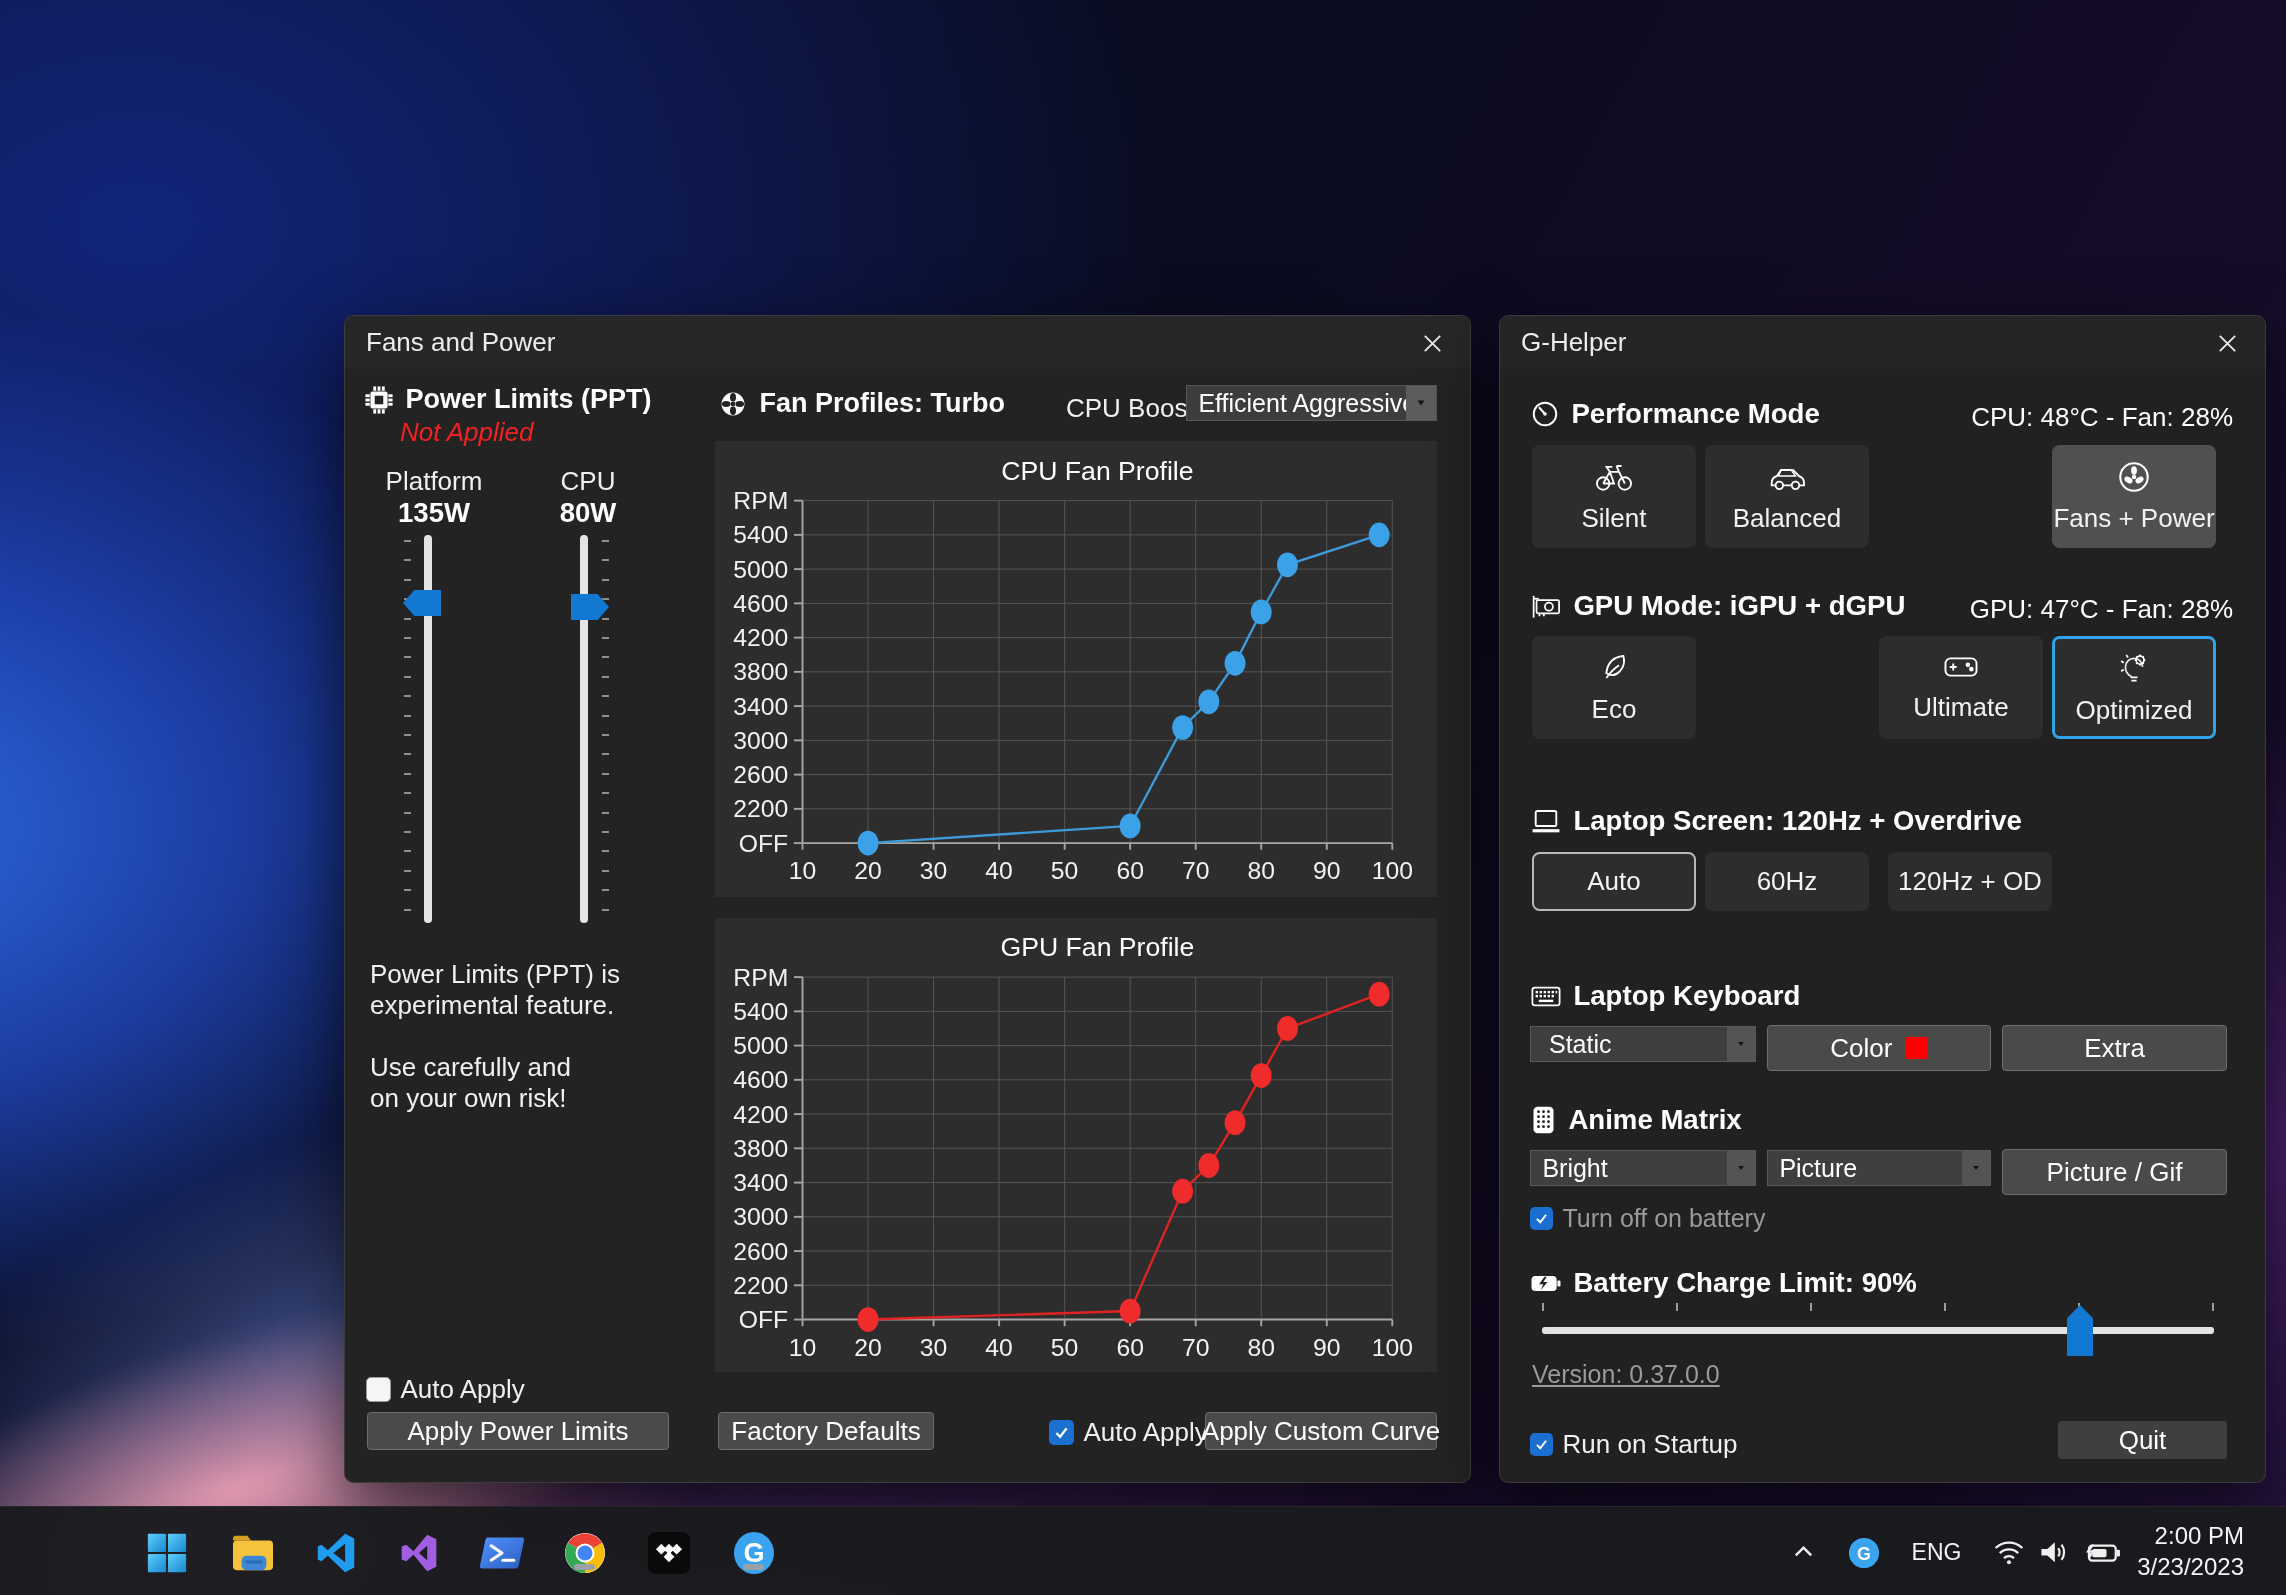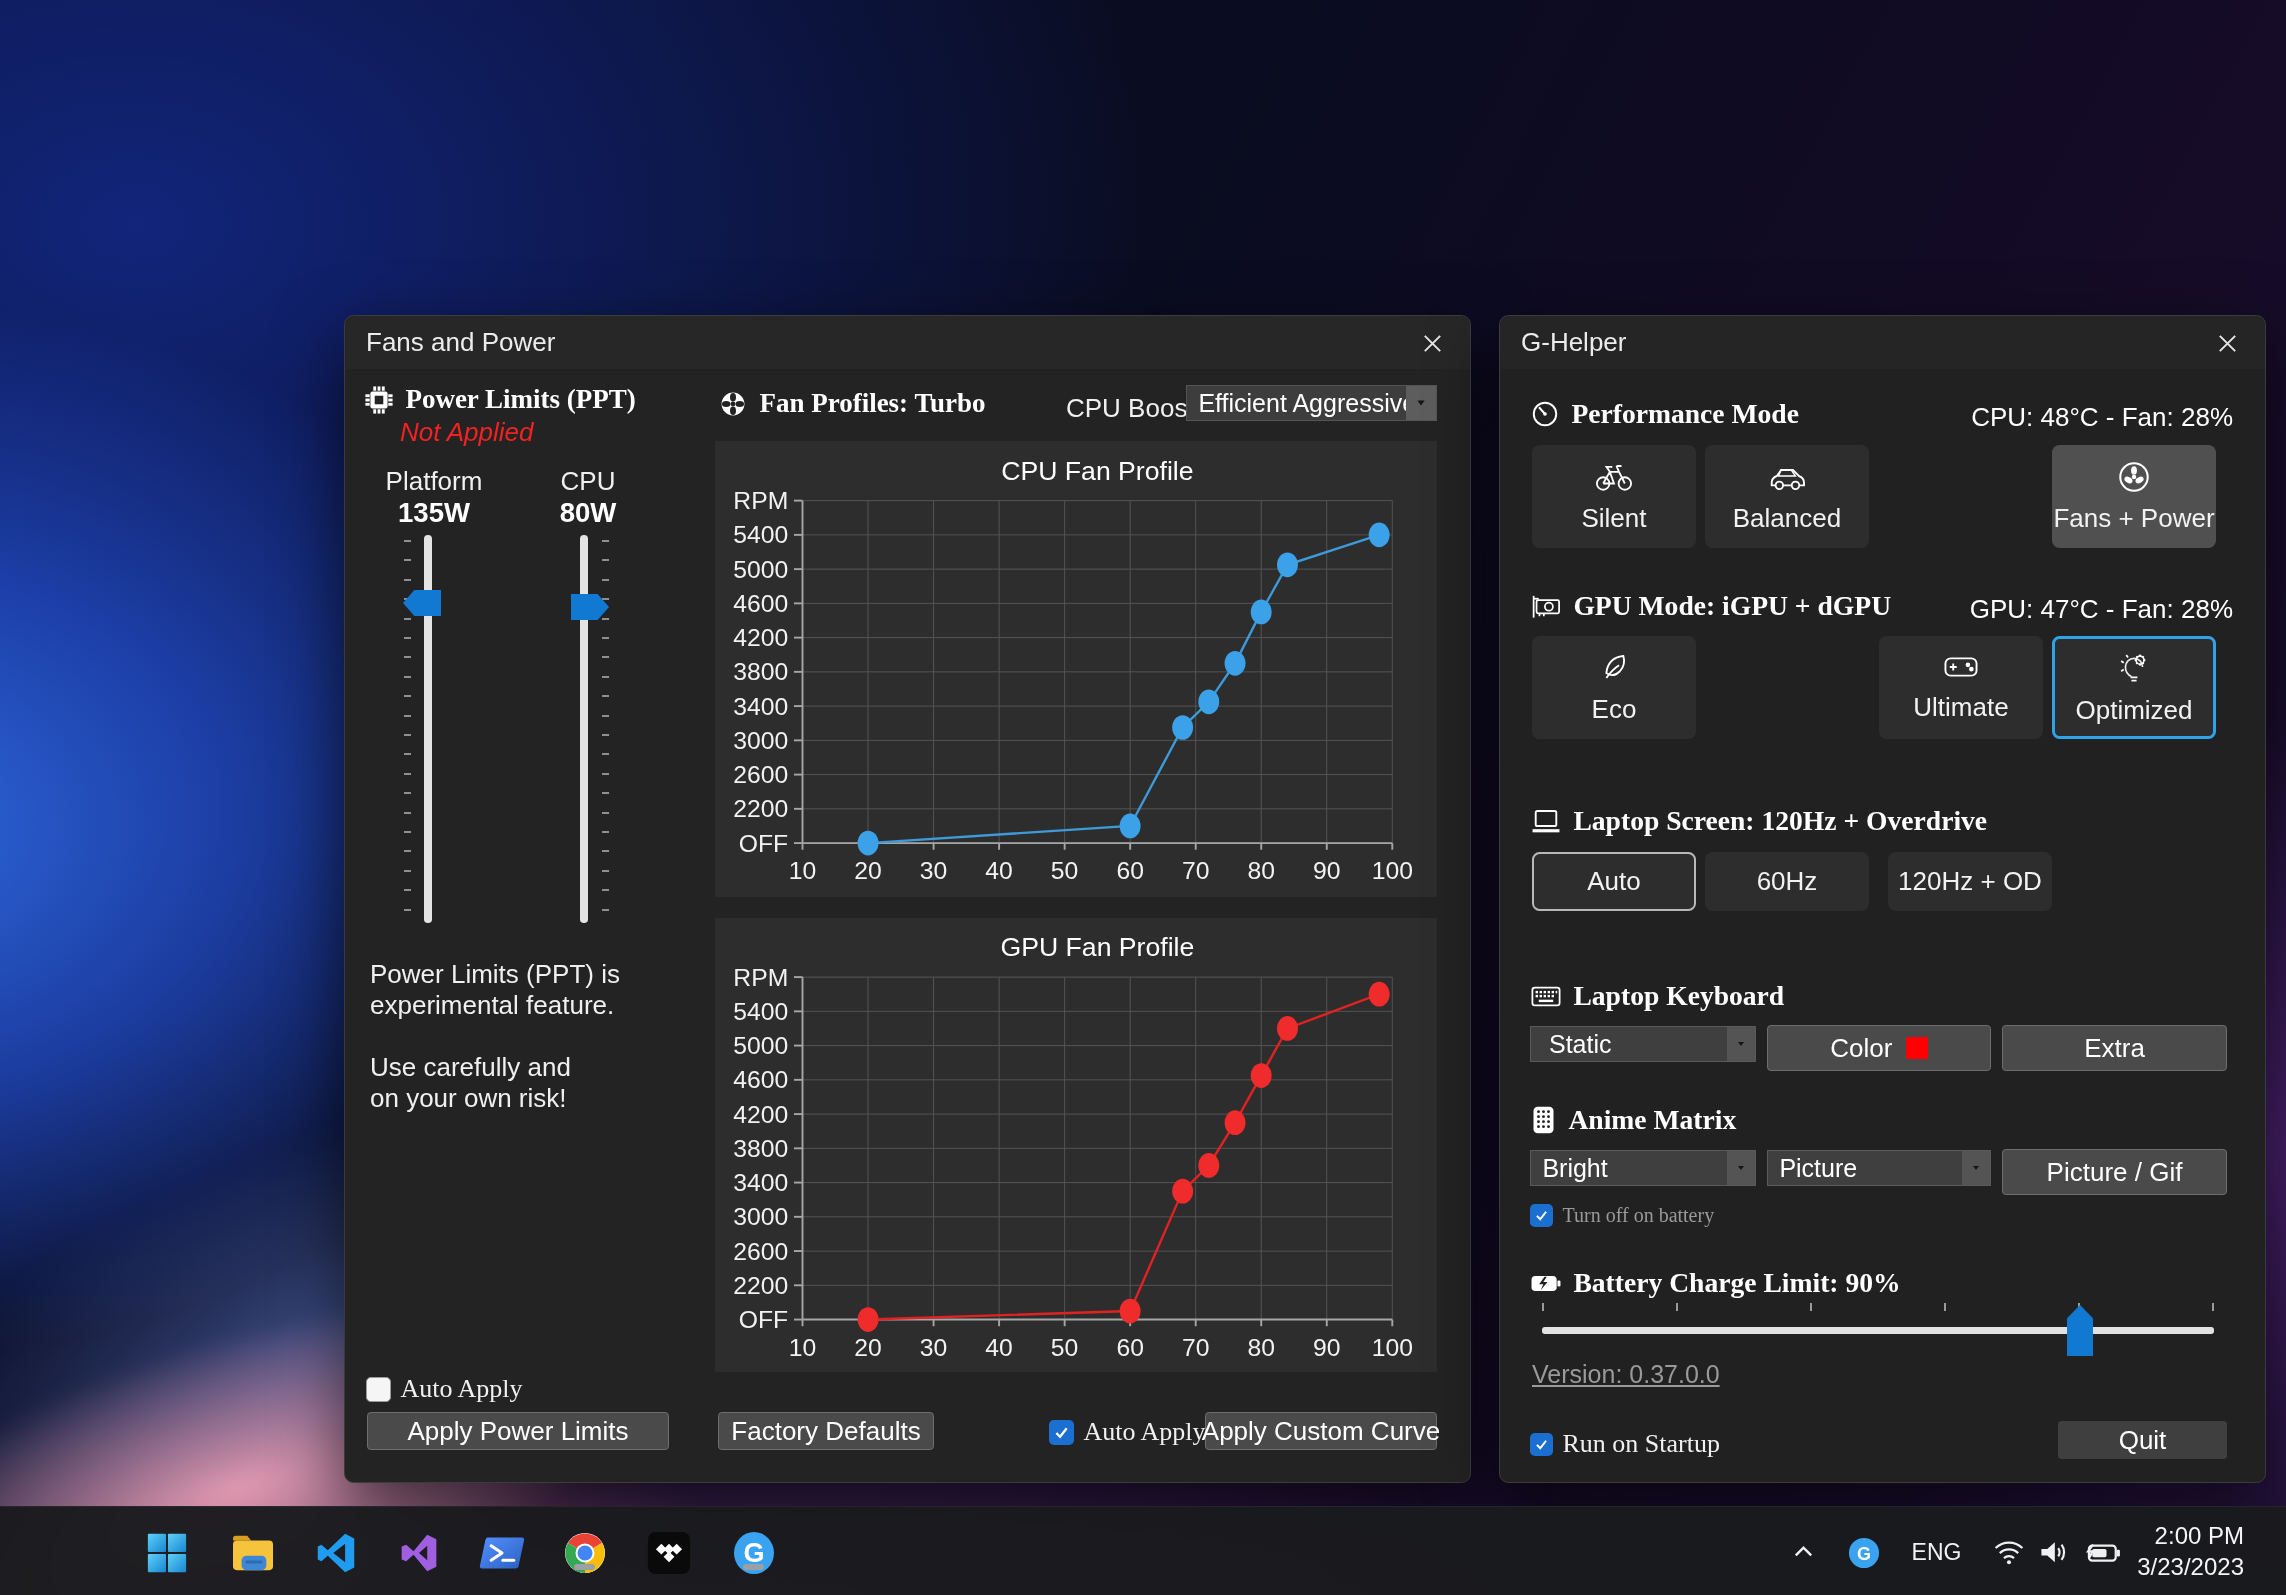--- a/index.html
+++ b/index.html
@@ -26,21 +26,21 @@
   .titlebar{position:absolute;left:0;top:0;right:0;height:53px;background:#272727;
     border-radius:9.5px 9.5px 0 0;display:flex;align-items:center;padding:0 21px;}
   .titlebar .wtitle{font-size:26px;color:#ececec;}
   .close-btn{position:absolute;right:23px;top:13.3px;width:28.5px;height:28.5px;display:flex;
     align-items:center;justify-content:center;cursor:default;}
 
   .fans-window{left:344px;top:315px;width:1127px;height:1168px;}
   .ghelper-window{left:1499px;top:315px;width:767px;height:1168px;background:#212121;}
 
   .abs{position:absolute;}
-  .hrow{display:flex;align-items:center;gap:11.4px;font-family:Liberation Serif, serif;}
+  .hrow{display:flex;align-items:center;gap:11.4px;}
   .hrow .htext{font-size:27.6px;font-weight:bold;color:#fff;white-space:nowrap;}
   .status-red{color:#f32222;font-style:italic;}
   .icn{display:inline-flex;flex:none;}
 
   
   .pl-label{font-size:26px;color:#f0f0f0;text-align:center;}
   .pl-value{font-size:27.6px;font-weight:bold;color:#fff;text-align:center;}
   .vtrack{position:absolute;width:7.6px;background:#e4e4e4;border-radius:3.8px;}
   .vticks{position:absolute;width:6.7px;background:repeating-linear-gradient(to bottom,#8f8f8f 0 1.9px,transparent 1.9px 19.4px);}
   .vthumb{position:absolute;width:38px;height:26px;background:#1279d2;}
@@ -553,21 +553,21 @@
         </span>
     </div>
     <div class="gbtn btn" style="left:502px;top:833px;width:225px;">Picture / Gif</div>
 
     <div class="abs hrow" style="left:30px;top:888px;gap:9.5px;">
       <span class="checkbox checked" style="width:23px;height:23px;">
         <svg width="15" height="15" viewBox="0 0 18 18">
             <path d="M3.5 9.5 L7.5 13.5 L14.5 4.5" stroke="#fff" stroke-width="2.4" fill="none"></path>
           </svg>
       </span>
-      <span class="cb-label dim" style="font-size:20px;">Turn off on battery</span>
+      <span class="cb-label dim" style="font-size:25px;">Turn off on battery</span>
     </div>
 
     <div class="abs hrow" style="left:30px;top:951px;">
       <span class="icn">
         <svg width="32" height="25" viewBox="0 0 42 30">
             <rect x="2" y="5" width="33" height="20" rx="5" fill="#fff"></rect>
         <rect x="36" y="11" width="4" height="8" rx="1.5" fill="#fff"></rect>
         <path d="M19 6 l-7 10 h5.5 l-3.5 8 9-11 h-5.5 l4.5-7 z" fill="#212121"></path>
           </svg>
       </span>

